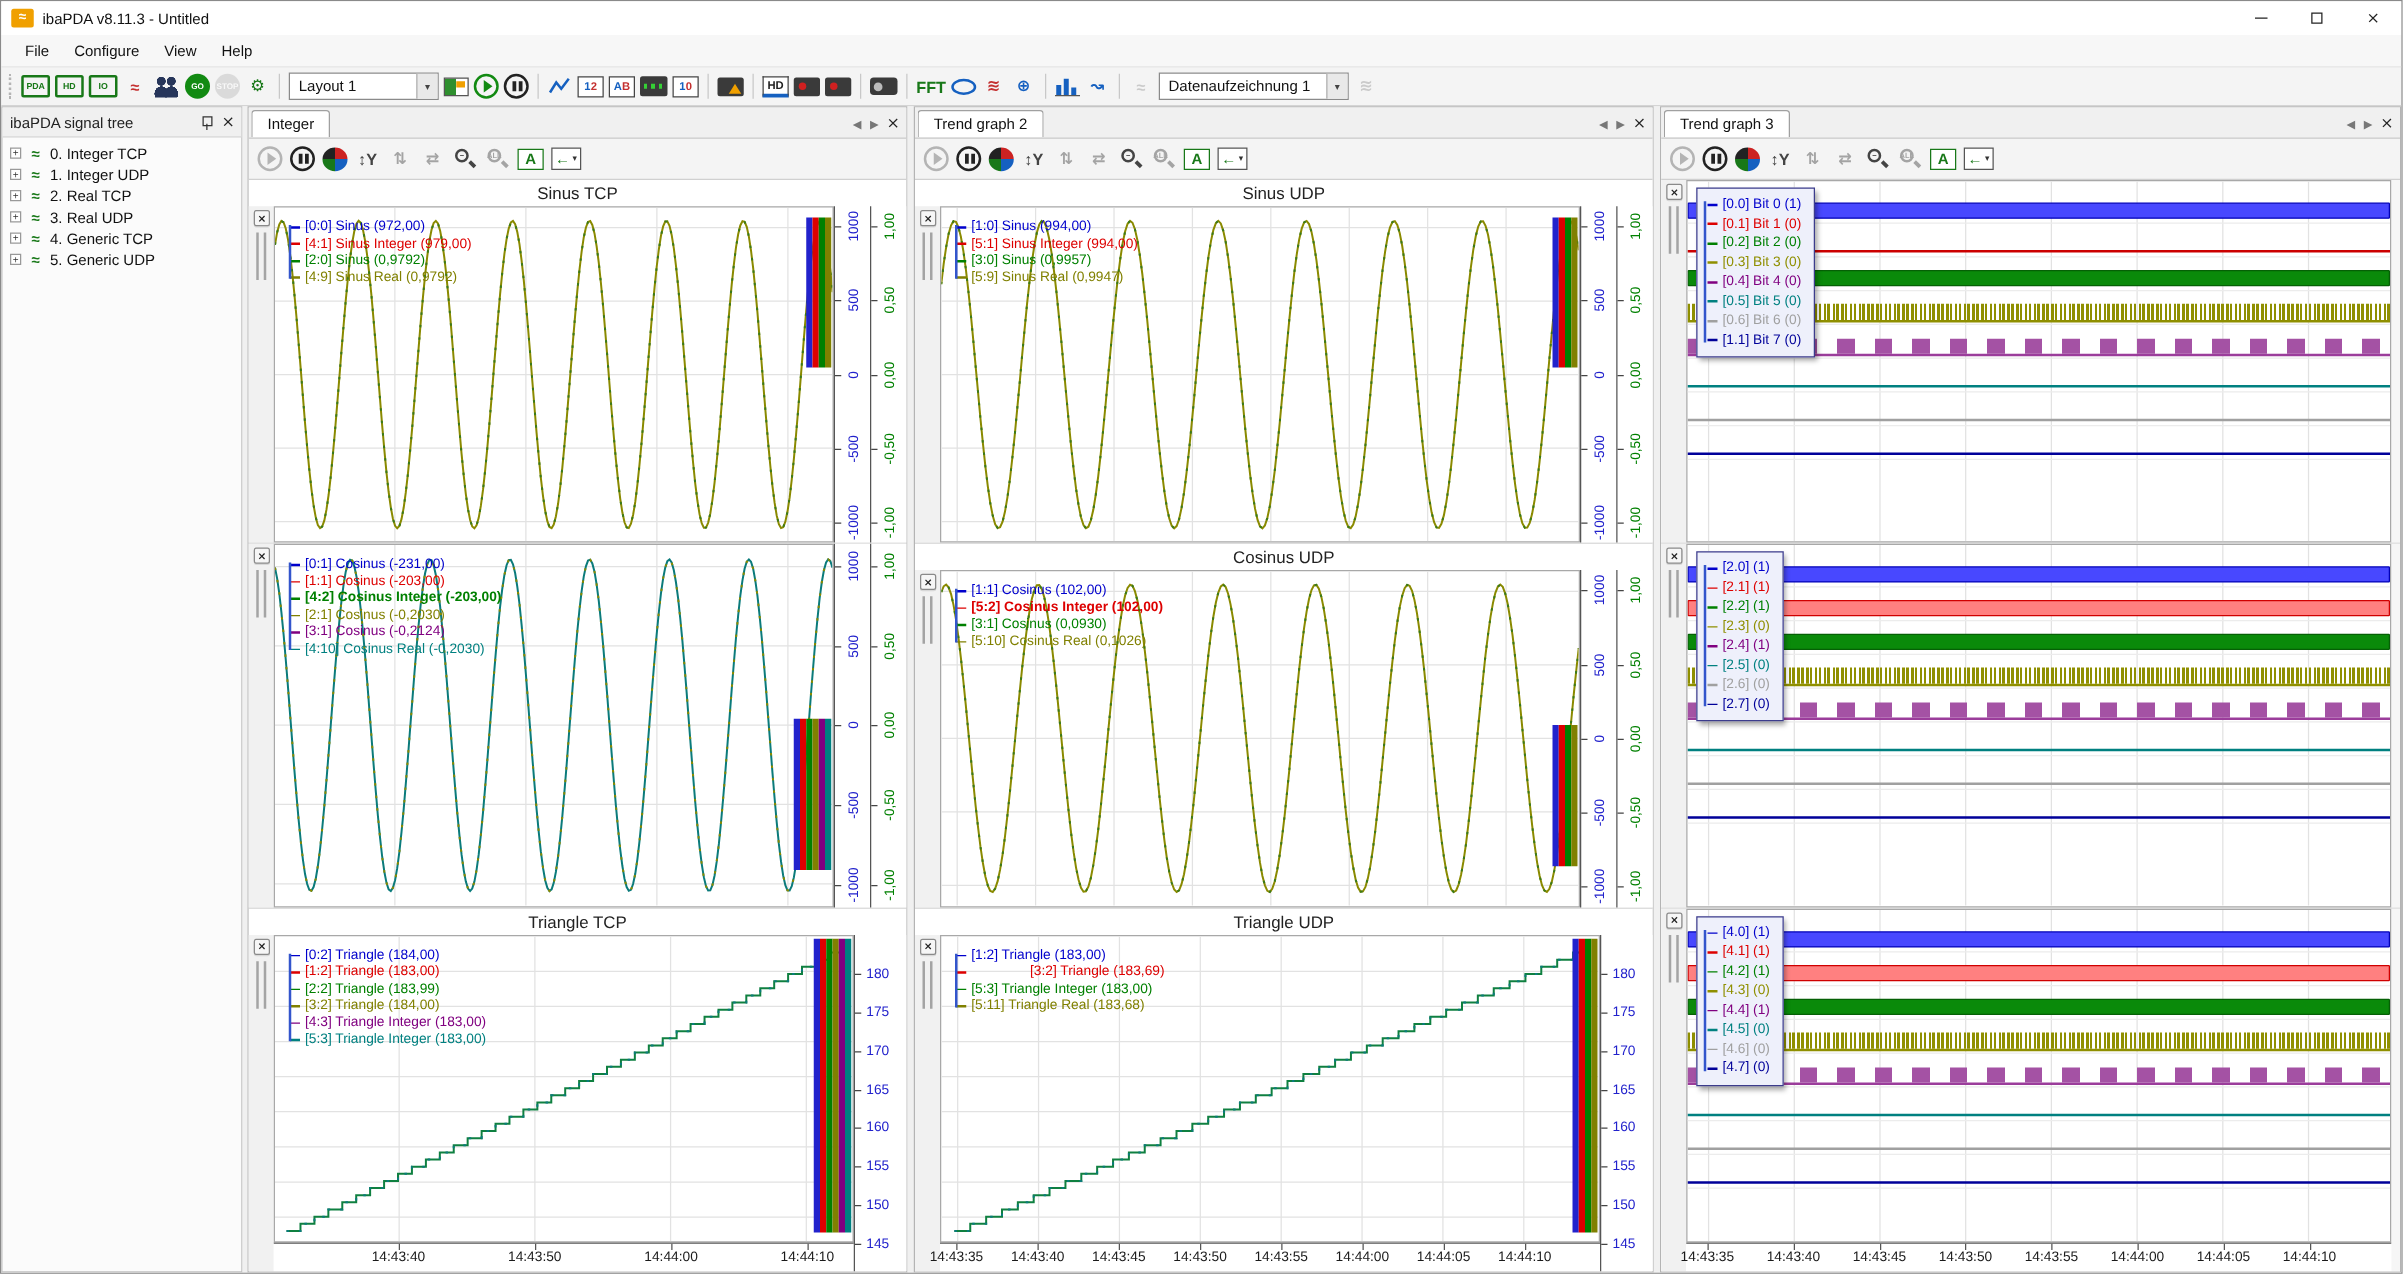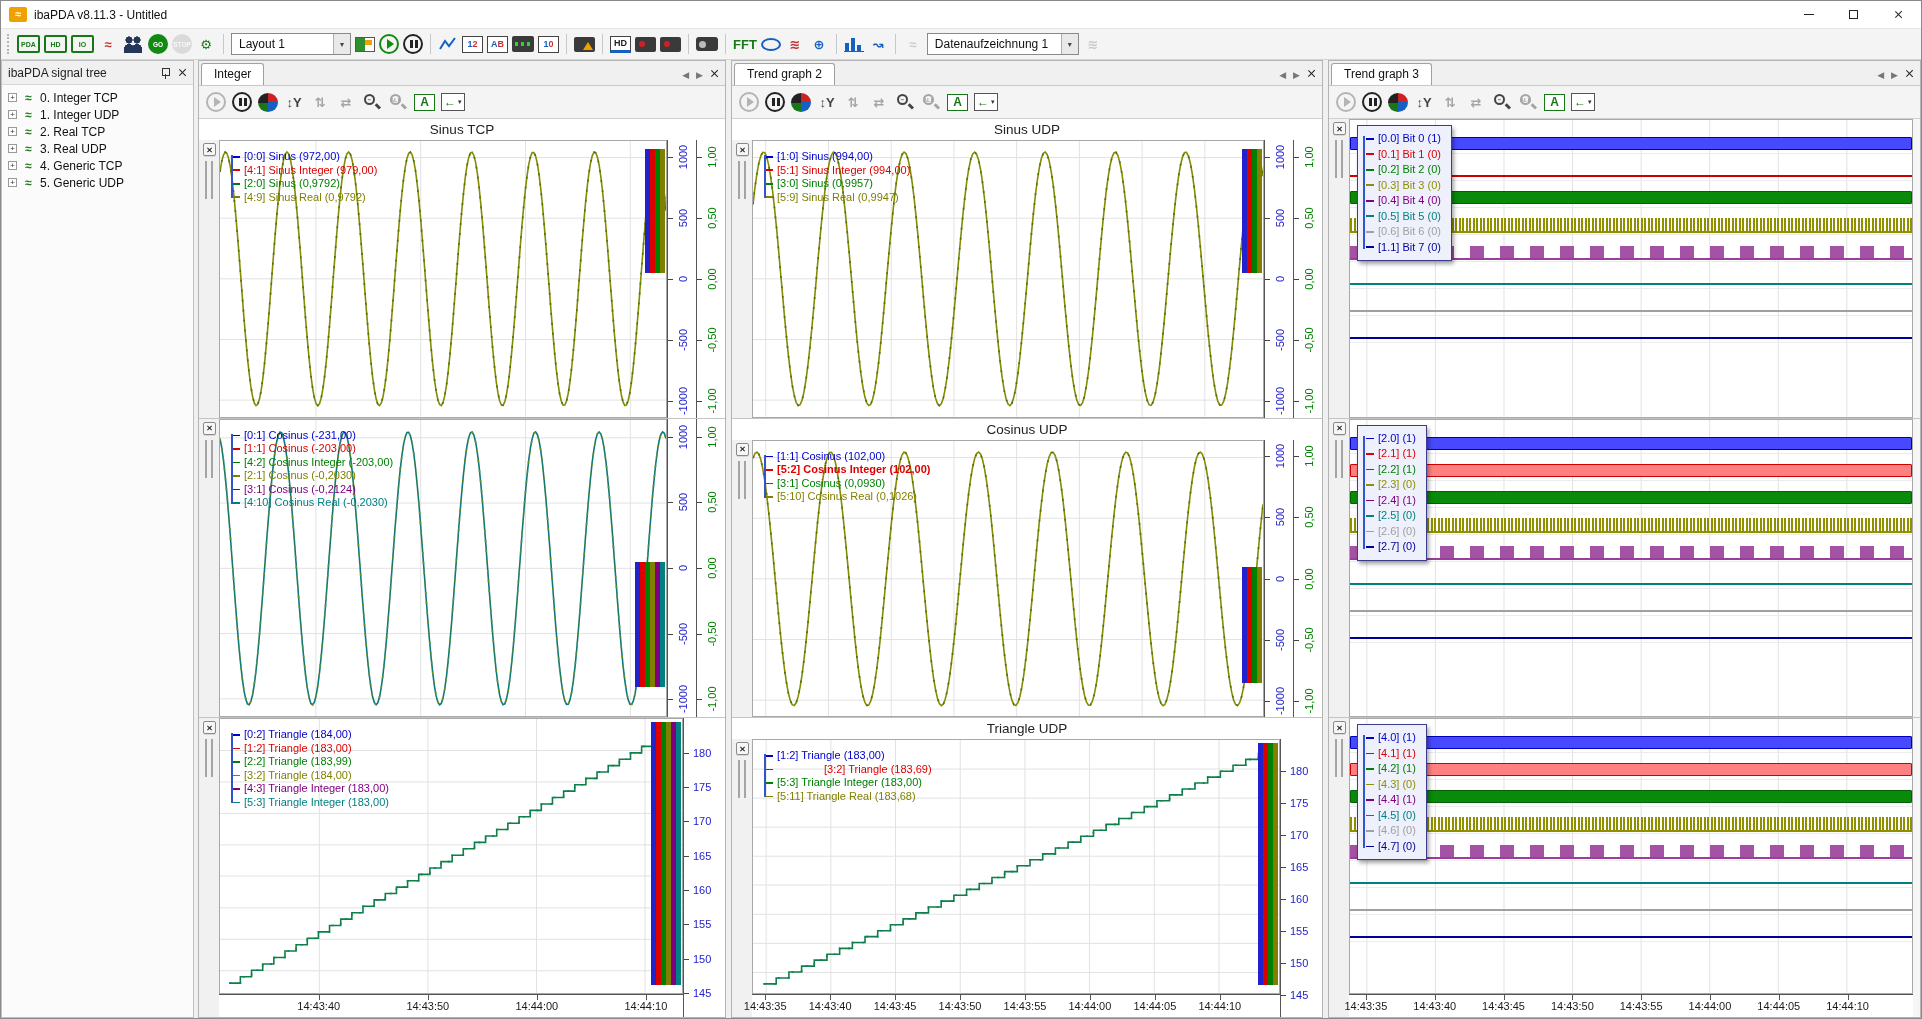--- a/index.html
+++ b/index.html
@@ -140,20 +140,26 @@
           <span class="bar"></span>
         </span>
       <span class="winbtn">
           <span class="box"></span>
         </span>
       <span class="winbtn">
           <span class="xmark"></span>
         </span>
     </span>
   </div>
+  <div class="menubar" id="menubar">
+      <span class="menu-item">File</span>
+      <span class="menu-item">Configure</span>
+      <span class="menu-item">View</span>
+      <span class="menu-item">Help</span>
+    </div>
   <div class="toolbar" id="main-toolbar">
       <span class="grip"></span>
       <span class="tbi st-monitor" style="color: rgb(24, 120, 24);">PDA</span>
       <span class="tbi st-monitor" style="color: rgb(24, 120, 24);">HD</span>
       <span class="tbi st-monitor" style="color: rgb(24, 120, 24);">IO</span>
       <span class="tbi st-text" style="color: rgb(196, 48, 48);">≈</span>
       <span class="tbi st-users"></span>
       <span class="tbi st-circle" style="background: rgb(18, 138, 18);">GO</span>
       <span class="tbi st-circle dis" style="background: rgb(188, 188, 188);">STOP</span>
       <span class="tbi st-text" style="color: rgb(24, 120, 24);">⚙</span>
@@ -392,21 +398,21 @@
                       <div class="le">
                         <span class="ltk" style="background: rgb(0, 0, 204);"></span>
                         <span class="llb" style="color: rgb(0, 0, 204);">[0:1] Cosinus (-231,00)</span>
                       </div>
                       <div class="le">
                         <span class="ltk" style="background: rgb(221, 0, 0);"></span>
                         <span class="llb" style="color: rgb(221, 0, 0);">[1:1] Cosinus (-203,00)</span>
                       </div>
                       <div class="le">
                         <span class="ltk" style="background: rgb(0, 128, 0);"></span>
-                        <span class="llb" style="color: rgb(0, 128, 0);">[4:2] Cosinus Integer (-203,00)</span>
+                        <span class="llb" style="color: rgb(0, 128, 0); font-weight: bold;">[4:2] Cosinus Integer (-203,00)</span>
                       </div>
                       <div class="le">
                         <span class="ltk" style="background: rgb(128, 128, 0);"></span>
                         <span class="llb" style="color: rgb(128, 128, 0);">[2:1] Cosinus (-0,2030)</span>
                       </div>
                       <div class="le">
                         <span class="ltk" style="background: rgb(128, 0, 128);"></span>
                         <span class="llb" style="color: rgb(128, 0, 128);">[3:1] Cosinus (-0,2124)</span>
                       </div>
                       <div class="le">
@@ -446,20 +452,21 @@
                     <span class="al" style="top: 50%; color: rgb(0, 128, 0);">0,00</span>
                     <span class="tk" style="top: 72%;"></span>
                     <span class="al" style="top: 72%; color: rgb(0, 128, 0);">-0,50</span>
                     <span class="tk" style="top: 94%;"></span>
                     <span class="al" style="top: 94%; color: rgb(0, 128, 0);">-1,00</span>
                   </div>
                 </div>
               </div>
             </div>
             <div class="chart-strip">
+              <div class="chart-title">Triangle TCP</div>
               <div class="chart-body">
                 <div class="gutter">
                   <span class="gx">
                     <span class="xmark"></span>
                   </span>
                   <span class="ghandle"></span>
                 </div>
                 <div class="plotcol">
                   <div class="plot">
                     <svg viewBox="0 0 1000 300" preserveAspectRatio="none" class="plot-svg">

